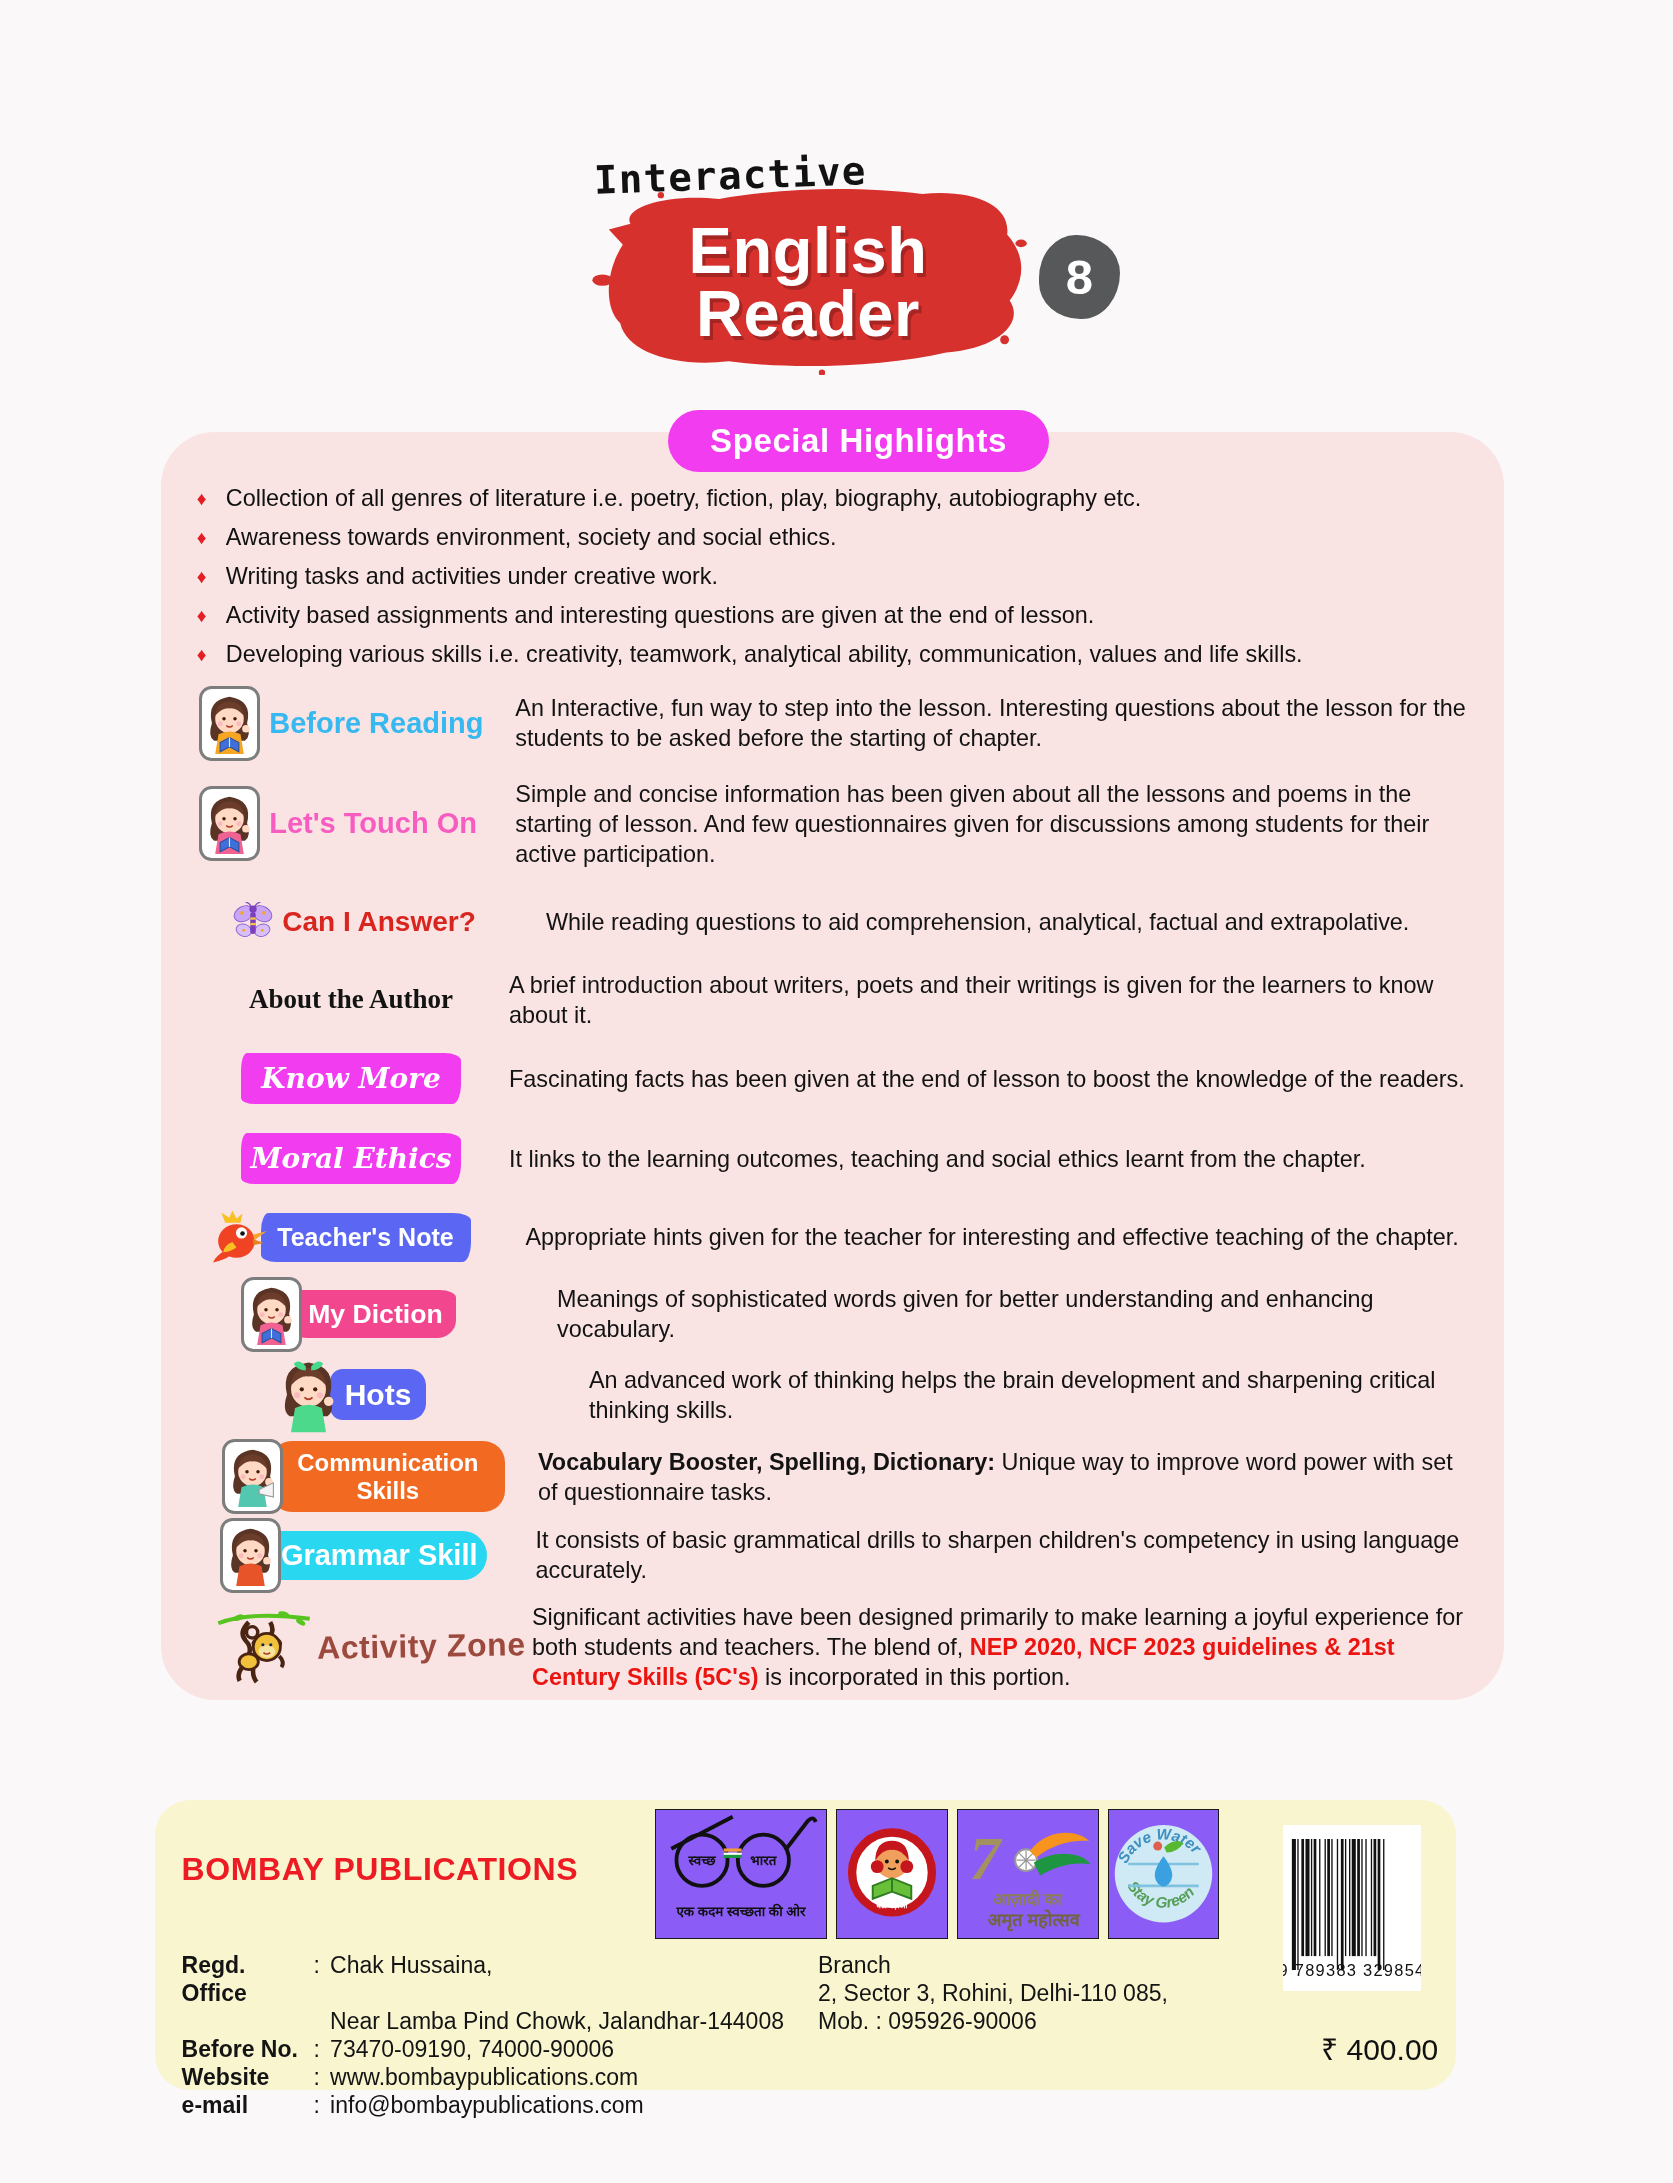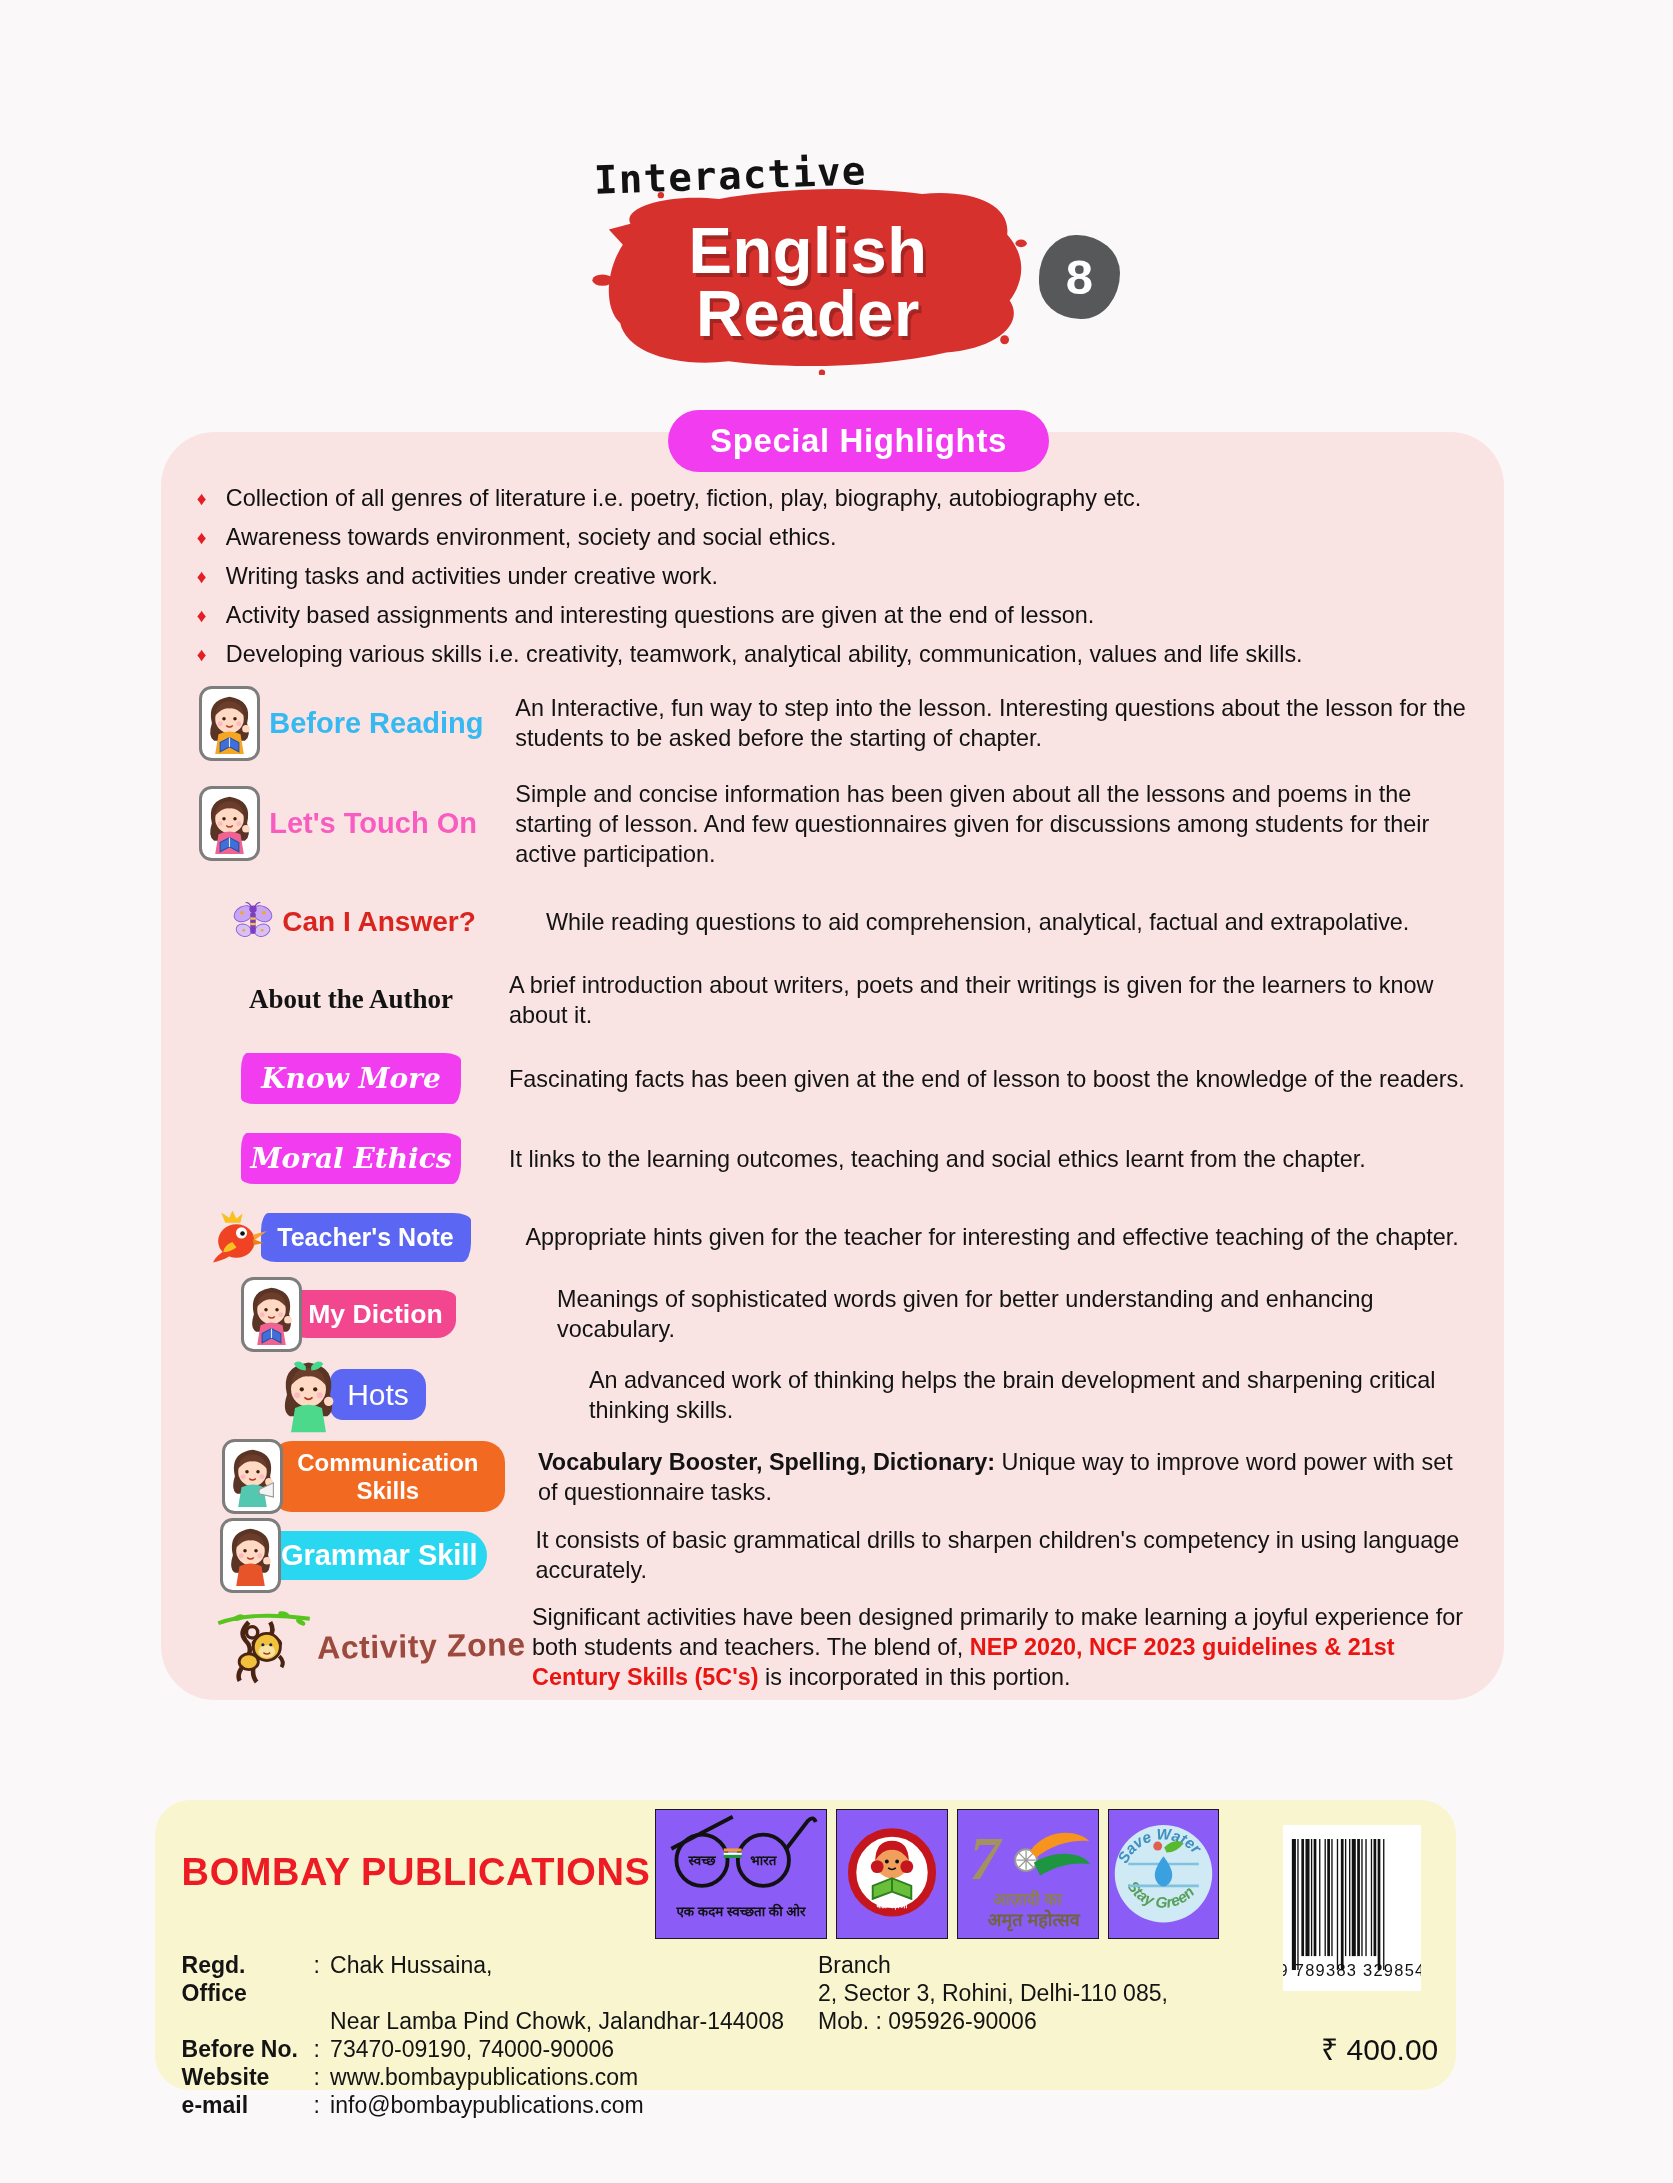--- a/index.html
+++ b/index.html
@@ -47,30 +47,30 @@
 
   .banner{color:#fff;display:flex;align-items:center;justify-content:center;flex:0 0 auto;}
   .banner.magenta{background:#f23cf0;width:220px;height:51px;margin:0 auto;
       border-radius:6.3px 16.5px 8.9px 14px / 16.5px 7.6px 19px 6.3px;
       font-family:"DejaVu Serif",serif;font-style:italic;font-weight:bold;font-size:28px;}
   .banner.blue{background:#5b67f2;width:210px;height:49px;font-size:25px;font-weight:800;
       border-radius:7.6px 17.7px 8.9px 15px / 17.7px 7.6px 19px 7.6px;margin-left:-10px;}
   .banner.pinkb{background:#f2478f;width:162px;height:48px;font-size:26.6px;font-weight:800;
       border-radius:6.3px 16.5px 19px 12.7px / 15px 7.6px 17.7px 7.6px;margin-left:-7.6px;}
   .chip{color:#fff;display:flex;align-items:center;justify-content:center;flex:0 0 auto;}
-  .chip.blue{background:#5b67f2;width:96px;height:51px;font-size:30px;font-weight:400;border-radius:12.7px 16.5px 16.5px 12.7px;margin-left:-14px;}
+  .chip.blue{background:#5b67f2;width:96px;height:51px;font-size:30px;font-weight:700;border-radius:12.7px 16.5px 16.5px 12.7px;margin-left:-14px;}
   .chip.orange{background:#f26a21;width:235px;height:71px;font-size:24px;font-weight:800;line-height:1.15;
       text-align:center;border-radius:21.5px;margin-left:-12.7px;flex-direction:column;}
   .chip.cyan{background:#29d7f0;width:215px;height:49px;font-size:29px;font-weight:800;border-radius:8.9px 25px 25px 8.9px;margin-left:-8.9px;}
   .freegirl{width:71px;height:84px;flex:0 0 auto;z-index:1;}
   .smallicon{flex:0 0 auto;}
 
   
   .pubbox{position:absolute;left:155px;top:1800px;width:1301px;height:290px;background:#f8f5cf;border-radius:35px;z-index:2;}
-  .pubname{position:absolute;left:26.6px;top:51px;font-size:38px;font-weight:800;color:#ed1c24;letter-spacing:0.6px;}
+  .pubname{position:absolute;left:26.6px;top:51px;font-size:32px;font-weight:800;color:#ed1c24;letter-spacing:0.6px;}
   .logos{position:absolute;left:500px;top:8.9px;display:flex;gap:8.9px;align-items:flex-start;}
   .logo-tile{background:#8b5cf6;border:1.9px solid #1a1a1a;height:130px;box-sizing:border-box;}
   .logo-tile svg{display:block;width:100%;height:100%;}
   .lt-swachh{width:172px;} .lt-beti{width:112px;} .lt-azadi{width:142px;} .lt-save{width:111px;}
 
   .infocol{position:absolute;left:26.6px;top:151px;font-size:23px;line-height:28px;}
   .irow{display:flex;}
   .ilabel{width:132px;font-weight:bold;flex:0 0 132px;}
   .icolon{width:16.5px;flex:0 0 16.5px;}
   .ival{white-space:nowrap;}

